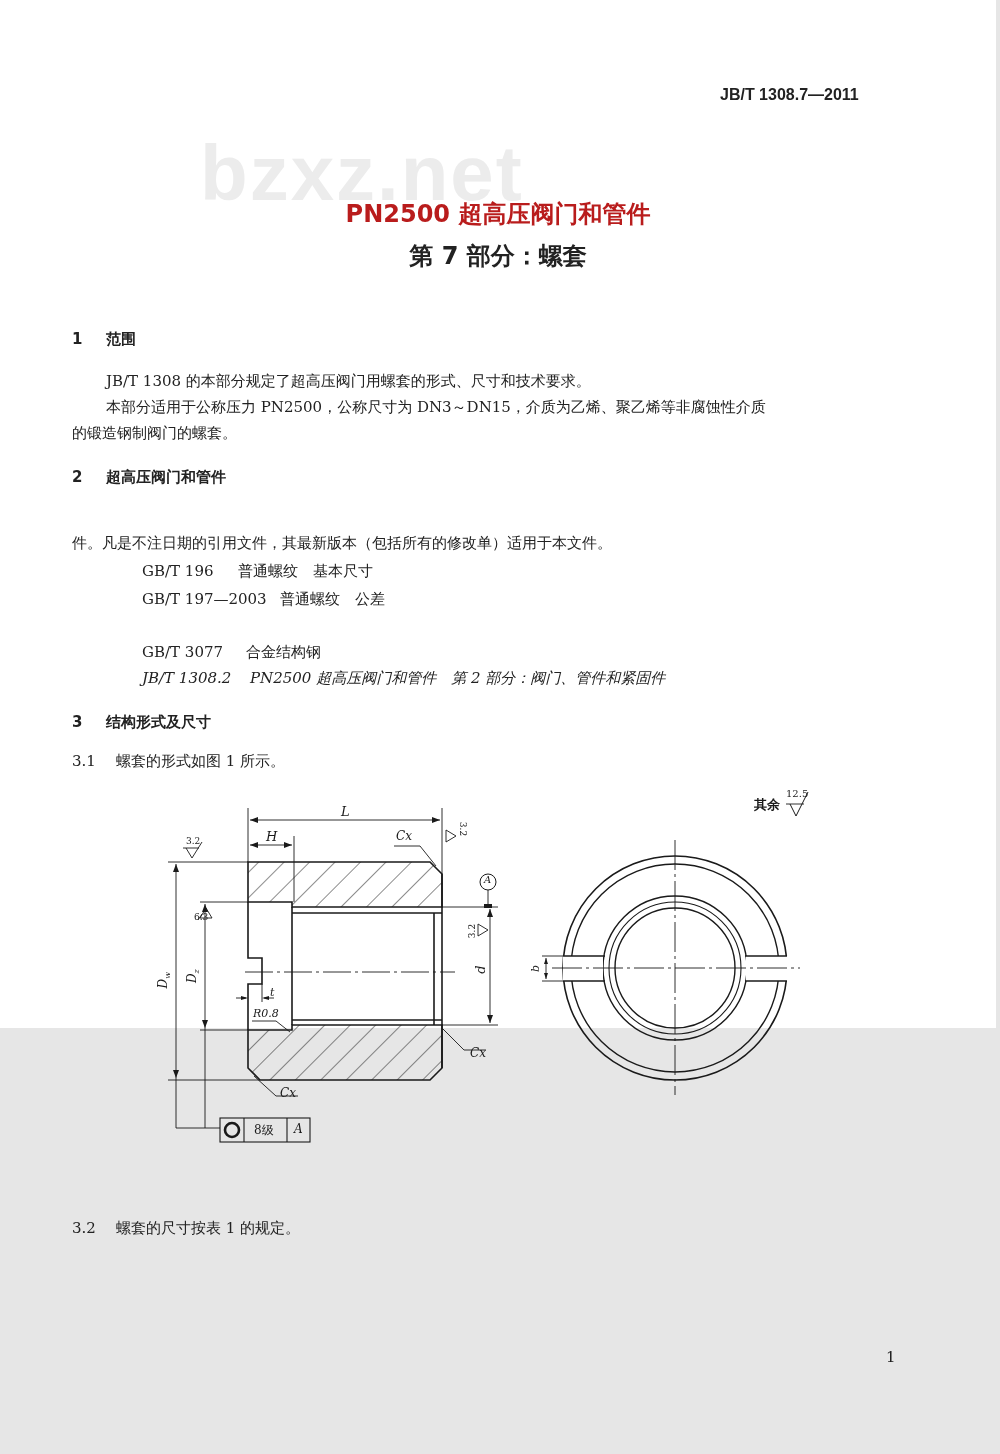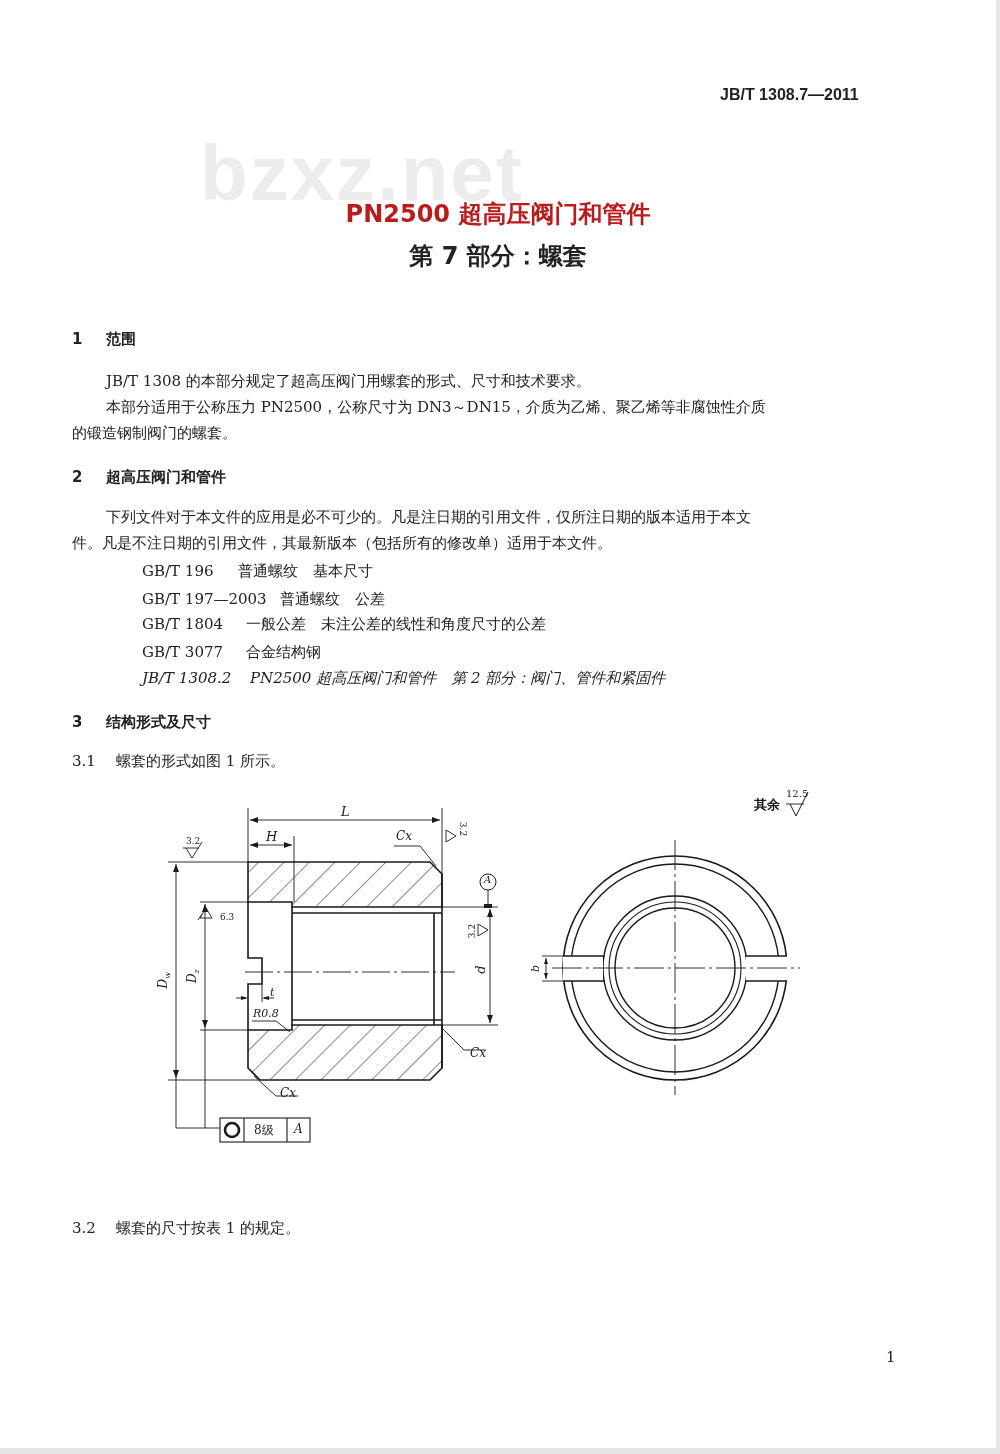--- a/index.html
+++ b/index.html
@@ -3,21 +3,21 @@
   <meta charset="utf-8">
   <style>
     html, body { margin: 0; padding: 0; }
     body {
       width: 1000px; height: 1454px; position: relative; overflow: hidden;
       background: #e6e6e6;
       font-family: "DejaVu Serif", "Liberation Serif", serif;
       color: #1a1a1a;
     }
     .page {
-      position: absolute; left: 0; top: 0; width: 996px; height: 1448px;
+      position: absolute; left: 0; top: 0; width: 996px; height: 1028px;
       background: #ffffff;
     }
     .abs { position: absolute; white-space: nowrap; }
     .doc-code {
       left: 720px; top: 86px; font-family: "Liberation Sans", sans-serif;
       font-size: 16px; font-weight: bold; color: #222;
     }
     .watermark {
       left: 200px; top: 128px; font-family: "Liberation Sans", sans-serif;
       font-size: 78px; font-weight: bold; color: #ececec; letter-spacing: 2px;
@@ -57,31 +57,27 @@
   <div class="abs h" style="left:72px; top:330px;">
     <span class="num">1</span><span>范围</span>
   </div>
   <div class="abs p" style="left:106px; top:372px;">JB/T 1308 的本部分规定了超高压阀门用螺套的形式、尺寸和技术要求。</div>
   <div class="abs p" style="left:106px; top:398px;">本部分适用于公称压力 PN2500，公称尺寸为 DN3～DN15，介质为乙烯、聚乙烯等非腐蚀性介质</div>
   <div class="abs p" style="left:72px; top:424px;">的锻造钢制阀门的螺套。</div>
 
   <div class="abs h" style="left:72px; top:468px;">
     <span class="num">2</span><span>超高压阀门和管件</span>
   </div>
-  <div class="abs p" style="left:106px; top:508px;">下列文件对于本文件的应用是必不可少的。凡是注日期的引用文件，仅所注日期的版本适用于本文</div>
   <div class="abs p" style="left:72px; top:534px;">件。凡是不注日期的引用文件，其最新版本（包括所有的修改单）适用于本文件。</div>
 
   <div class="abs p" style="left:106px; top:562px;">
     <span class="ref-code" style="width:96px">GB/T 196</span><span>普通螺纹　基本尺寸</span>
   </div>
   <div class="abs p" style="left:106px; top:590px;">
     <span class="ref-code" style="width:138px">GB/T 197—2003</span><span>普通螺纹　公差</span>
-  </div>
-  <div class="abs p" style="left:106px; top:615px;">
-    <span class="ref-code" style="width:104px">GB/T 1804</span><span>一般公差　未注公差的线性和角度尺寸的公差</span>
   </div>
   <div class="abs p" style="left:106px; top:643px;">
     <span class="ref-code" style="width:104px">GB/T 3077</span><span>合金结构钢</span>
   </div>
   <div class="abs p" style="left:106px; top:669px;font-style:italic;">
     <span class="ref-code" style="width:108px">JB/T 1308.2</span><span>PN2500 超高压阀门和管件　第 2 部分：阀门、管件和紧固件</span>
   </div>
 
   <div class="abs h" style="left:72px; top:713px;">
     <span class="num">3</span><span>结构形式及尺寸</span>
@@ -196,21 +192,21 @@
   <div class="abs" style="left:470px; top:1046px; font-size:12px; font-style:italic;">Cx</div>
   <div class="abs" style="left:280px; top:1086px; font-size:12px; font-style:italic;">Cx</div>
   <div class="abs" style="left:156px; top:972px; font-size:12px; font-style:italic; transform:rotate(-90deg);"><span>D</span><sub style="font-size:8px">w</sub></div>
   <div class="abs" style="left:186px; top:968px; font-size:12px; font-style:italic; transform:rotate(-90deg);"><span>D</span><sub style="font-size:8px">z</sub></div>
   <div class="abs" style="left:476px; top:962px; font-size:13px; font-style:italic; transform:rotate(-90deg);">d</div>
   <div class="abs" style="left:270px; top:986px; font-size:11px; font-style:italic;">t</div>
   <div class="abs" style="left:253px; top:1007px; font-size:11px; font-style:italic;">R0.8</div>
   <div class="abs" style="left:484px; top:874px; font-size:10px; font-style:italic;">A</div>
   <div class="abs" style="left:532px; top:962px; font-size:11px; font-style:italic; transform:rotate(-90deg);">b</div>
   <div class="abs" style="left:186px; top:836px; font-size:9px;">3.2</div>
-  <div class="abs" style="left:220px; top:912px; font-size:9px;">6.3</div>
+  <div class="abs" style="left:194px; top:912px; font-size:9px;">6.3</div>
   <div class="abs" style="left:456px; top:824px; font-size:9px; transform:rotate(90deg);">3.2</div>
   <div class="abs" style="left:465px; top:926px; font-size:9px; transform:rotate(-90deg);">3.2</div>
   <div class="abs" style="left:754px; top:796px; font-size:13px; font-weight:bold; font-family:'DejaVu Sans', sans-serif;">其余</div>
   <div class="abs" style="left:786px; top:788px; font-size:10px;">12.5</div>
   <div class="abs" style="left:254px; top:1122px; font-size:12px;">8级</div>
   <div class="abs" style="left:294px; top:1122px; font-size:12px; font-style:italic;">A</div>
 
 
   <div class="abs p" style="left:72px; top:1219px;">
     <span class="num2">3.2</span><span>螺套的尺寸按表 1 的规定。</span>

